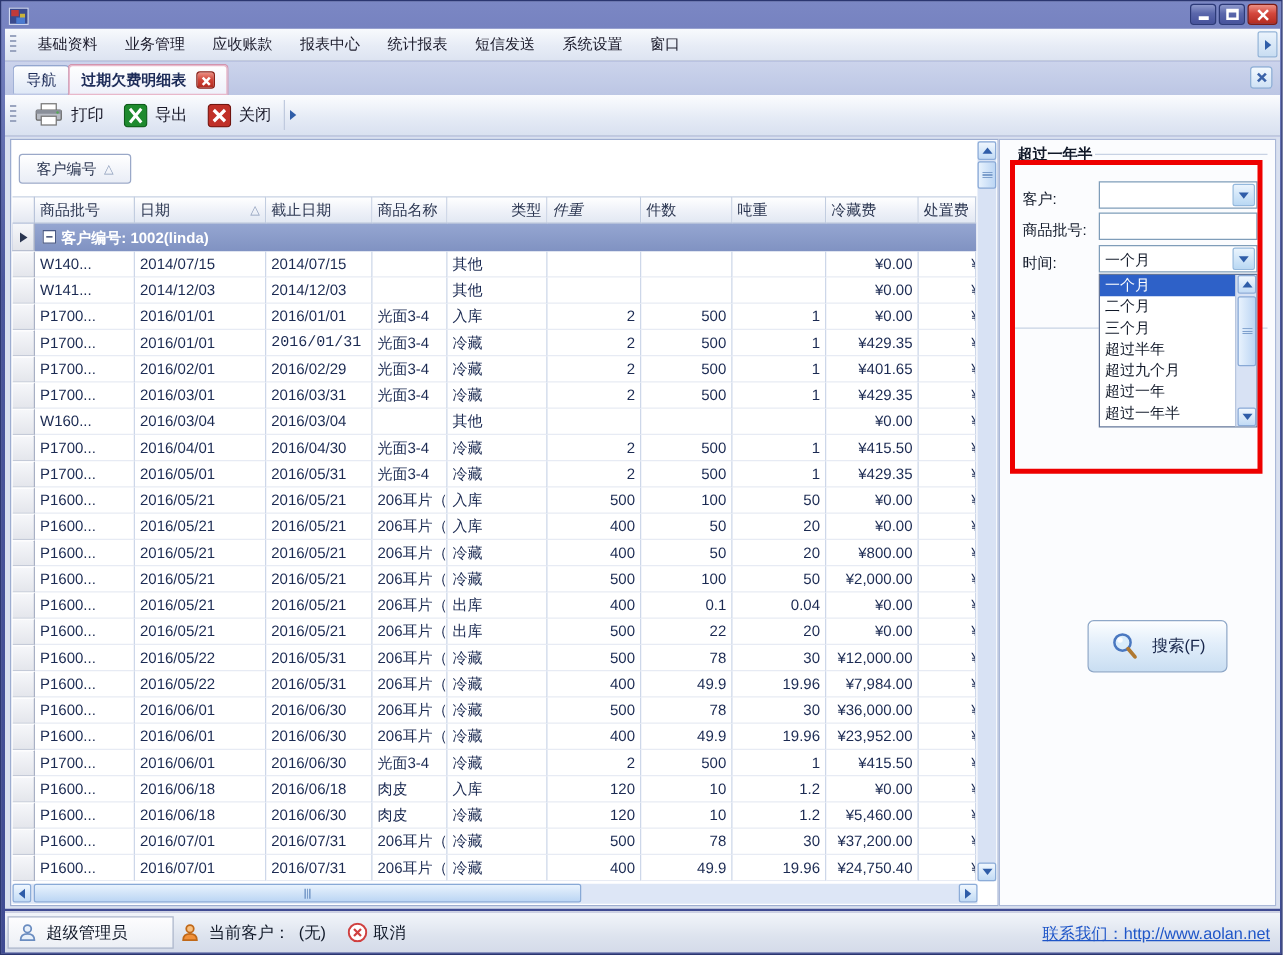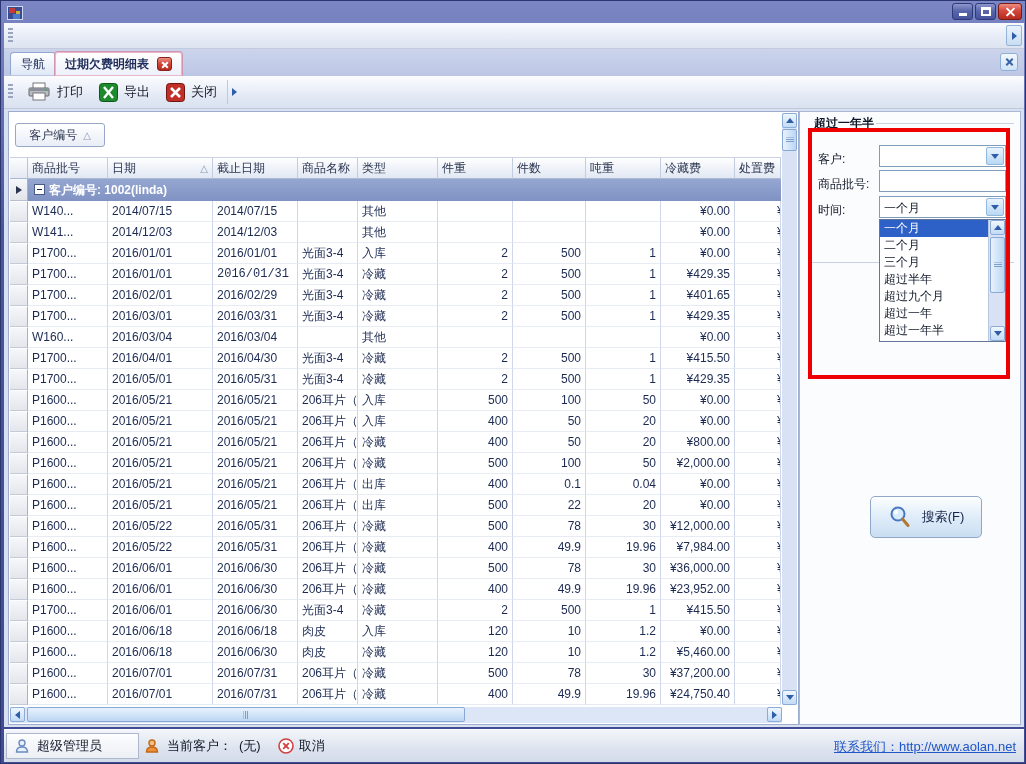--- a/index.html
+++ b/index.html
@@ -181,20 +181,30 @@
         </div>
       <div class="winbtn close">
           <span class="g-x1"></span>
           <span class="g-x2"></span>
         </div>
     </div>
   </div>
 
   <div class="menubar">
     <span class="grip"></span>
+    <div id="menu-items" style="display:flex;">
+        <span class="menu-item">基础资料</span>
+        <span class="menu-item">业务管理</span>
+        <span class="menu-item">应收账款</span>
+        <span class="menu-item">报表中心</span>
+        <span class="menu-item">统计报表</span>
+        <span class="menu-item">短信发送</span>
+        <span class="menu-item">系统设置</span>
+        <span class="menu-item">窗口</span>
+      </div>
     <div class="chev-btn">
         <span class="arrow-r"></span>
       </div>
   </div>
 
   <div class="tabstrip">
     <div class="tab nav">
         <span>导航</span>
       </div>
     <div class="tab active">
@@ -257,24 +267,24 @@
           <div class="hcell" style="width: 105px;">
             <span>日期</span>
             <span class="sortg">△</span>
           </div>
           <div class="hcell" style="width: 85px;">
             <span>截止日期</span>
           </div>
           <div class="hcell" style="width: 60px;">
             <span>商品名称</span>
           </div>
-          <div class="hcell" style="width: 80px;">
+          <div class="hcell" style="width: 80px; justify-content: flex-end;">
             <span>类型</span>
           </div>
-          <div class="hcell" style="width: 75px;">
+          <div class="hcell" style="width: 75px; font-style: italic;">
             <span>件重</span>
           </div>
           <div class="hcell" style="width: 73px;">
             <span>件数</span>
           </div>
           <div class="hcell" style="width: 75px;">
             <span>吨重</span>
           </div>
           <div class="hcell" style="width: 74px;">
             <span>冷藏费</span>

